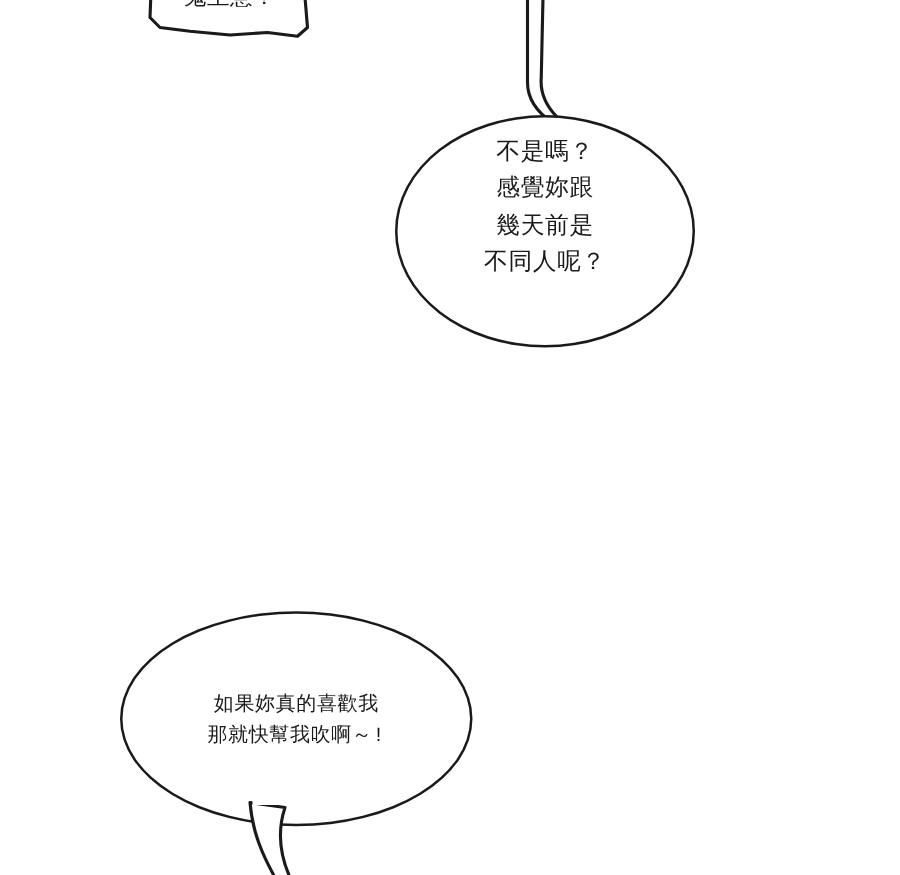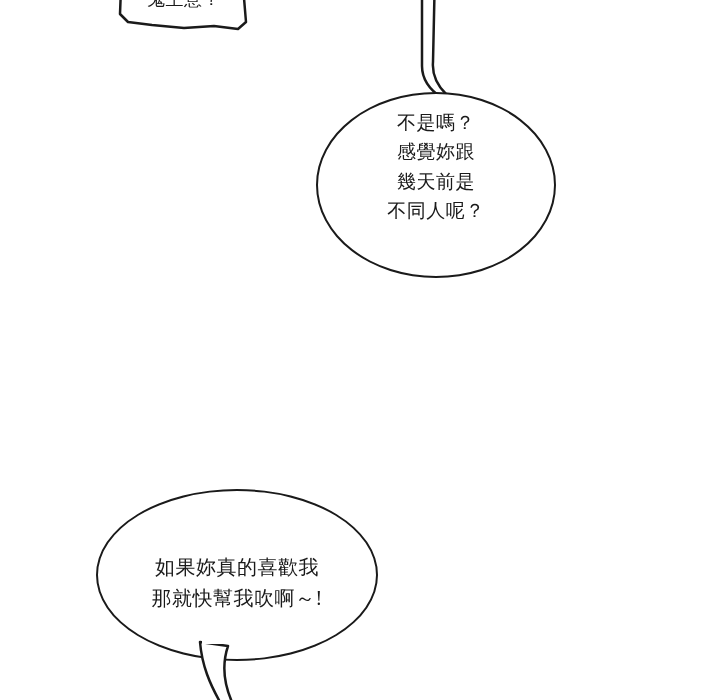--- a/index.html
+++ b/index.html
@@ -6,21 +6,21 @@
     margin: 0;
     padding: 0;
     background: #ffffff;
   }
   #page {
     position: relative;
     width: 616px;
     height: 700px;
     background: #ffffff;
     overflow: hidden;
-    font-family: Liberation Serif, serif;
+    font-family: Liberation Mono, monospace;
   }
 
   
   .bubble-text {
     position: absolute;
     text-align: center;
     color: #1a1a1a;
     font-size: 19px;
     line-height: 1.55;
     letter-spacing: 0.5px;
@@ -87,21 +87,21 @@
     position: absolute;
     left: 198px;
     top: 640px;
     width: 54px;
     height: 62px;
   }
   #text-oval-2 {
     left: 96px;
     top: 552px;
     width: 282px;
-    font-size: 20px;
+    font-size: 16px;
   }
 </style>
 </head>
 <body>
 
 <div id="page">
 
   <div id="bubble-rect">
     <svg width="132" height="110" viewBox="0 0 132 110" xmlns="http://www.w3.org/2000/svg">
       <path d="M4 -20 L6 34 L3 62 L2 88 L10 96 L34 99 L66 102 L96 100 L120 103 L128 96 L126 72 L129 46 L127 18 L128 -18 Z" fill="#ffffff" stroke="#1a1a1a" stroke-width="2.5" stroke-linejoin="round"></path>

